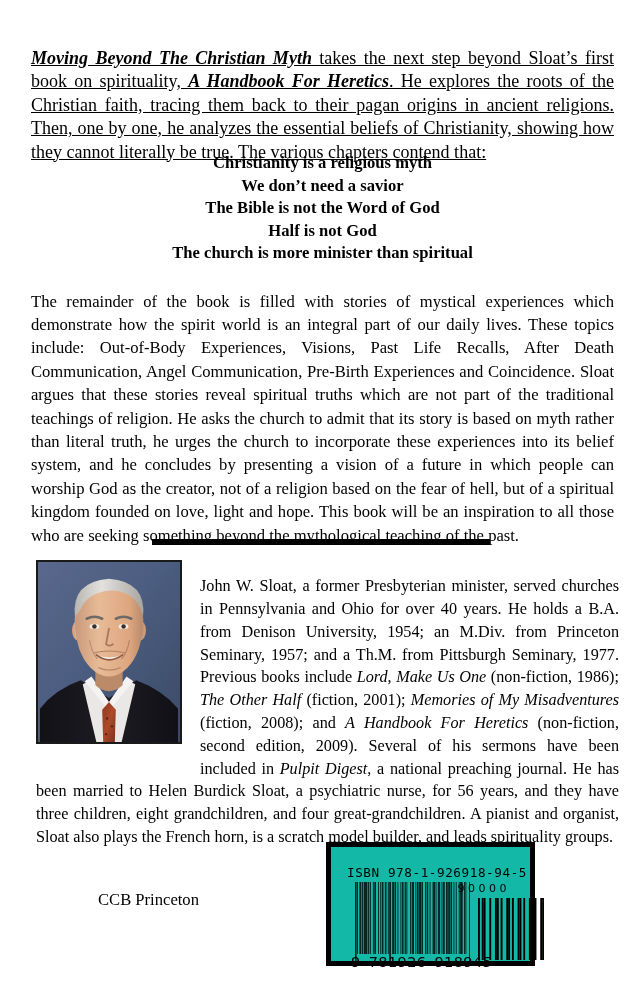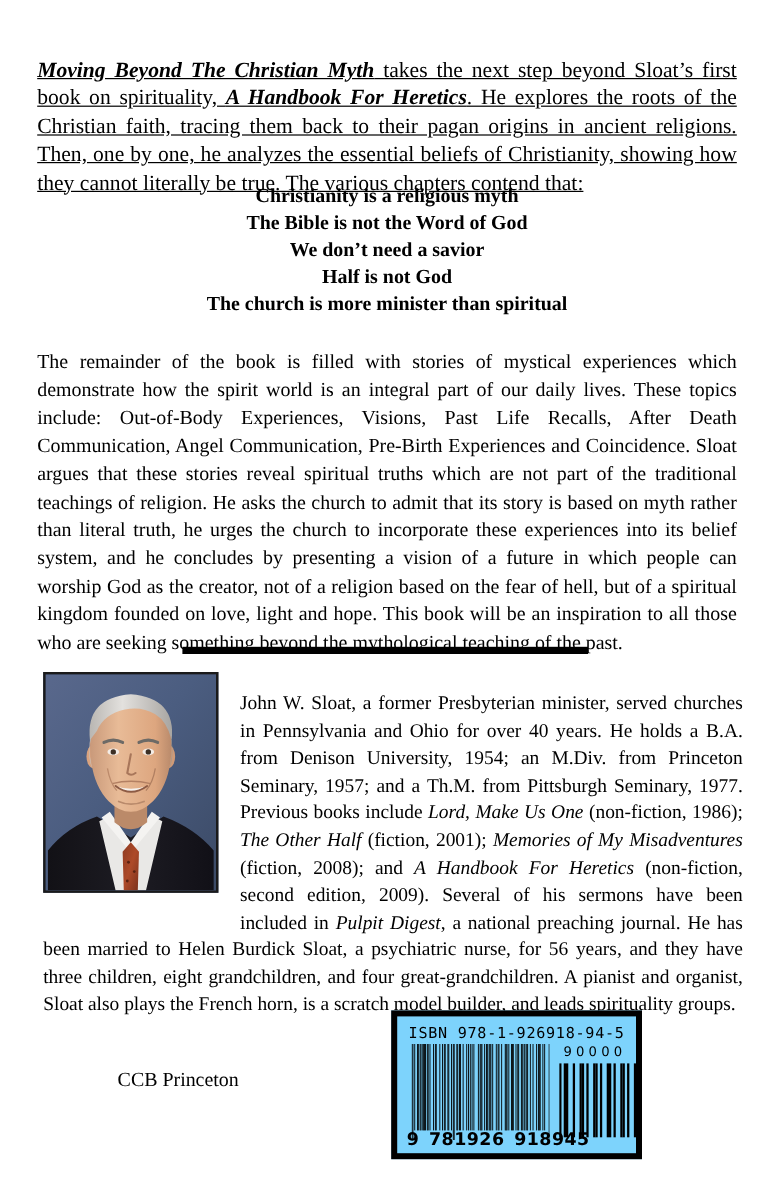--- a/index.html
+++ b/index.html
@@ -115,24 +115,24 @@
     line-height: 24px;
   }
 
   
   .barcode-box {
     position: absolute;
     left: 326px;
     top: 842px;
     width: 209px;
     height: 124px;
-    background: #7dd3fc;
+    background: #14b8a6;
     border: 5px solid #000000;
     box-sizing: border-box;
-    padding: 4px;
+    padding: 16px;
   }
   .isbn-line {
     font-family: "DejaVu Sans Mono", "Liberation Mono", monospace;
     font-size: 12.6px;
     letter-spacing: 0.6px;
     text-align: center;
     margin-top: 2px;
     white-space: nowrap;
   }
   .bars-row {
@@ -160,35 +160,34 @@
     top: 17px;
   }
   .ean-digits {
     position: absolute;
     left: 4px;
     bottom: -1px;
     font-family: "DejaVu Sans", sans-serif;
     font-size: 14.5px;
     letter-spacing: 0.4px;
     white-space: nowrap;
-    font-weight: bold;
   }
   .ean-digits .sp { display: inline-block; width: 8px; }
 </style>
 </head>
 <body>
 
 <div id="page">
 
   <p class="intro"><b>Moving Beyond The Christian Myth</b><span> takes the next step beyond Sloat’s first book on spirituality, </span><b>A Handbook For Heretics</b><span>. He explores the roots of the Christian faith, tracing them back to their pagan origins in ancient religions. Then, one by one, he analyzes the essential beliefs of Christianity, showing how they cannot literally be true. The various chapters contend that:</span></p>
 
   <div class="tenets">
     <div>Christianity is a religious myth</div>
+    <div>We don’t need a savior</div>
     <div>The Bible is not the Word of God</div>
-    <div>We don’t need a savior</div>
     <div>Half is not God</div>
     <div>The church is more minister than spiritual</div>
   </div>
 
   <p class="body-para">The remainder of the book is filled with stories of mystical experiences which demonstrate how the spirit world is an integral part of our daily lives. These topics include: Out-of-Body Experiences, Visions, Past Life Recalls, After Death Communication, Angel Communication, Pre-Birth Experiences and Coincidence. Sloat argues that these stories reveal spiritual truths which are not part of the traditional teachings of religion. He asks the church to admit that its story is based on myth rather than literal truth, he urges the church to incorporate these experiences into its belief system, and he concludes by presenting a vision of a future in which people can worship God as the creator, not of a religion based on the fear of hell, but of a spiritual kingdom founded on love, light and hope. This book will be an inspiration to all those who are seeking something beyond the mythological teaching of the past.</p>
 
   <div class="rule"></div>
 
   <div class="photo">
     <svg viewBox="0 0 146 184" preserveAspectRatio="none">

